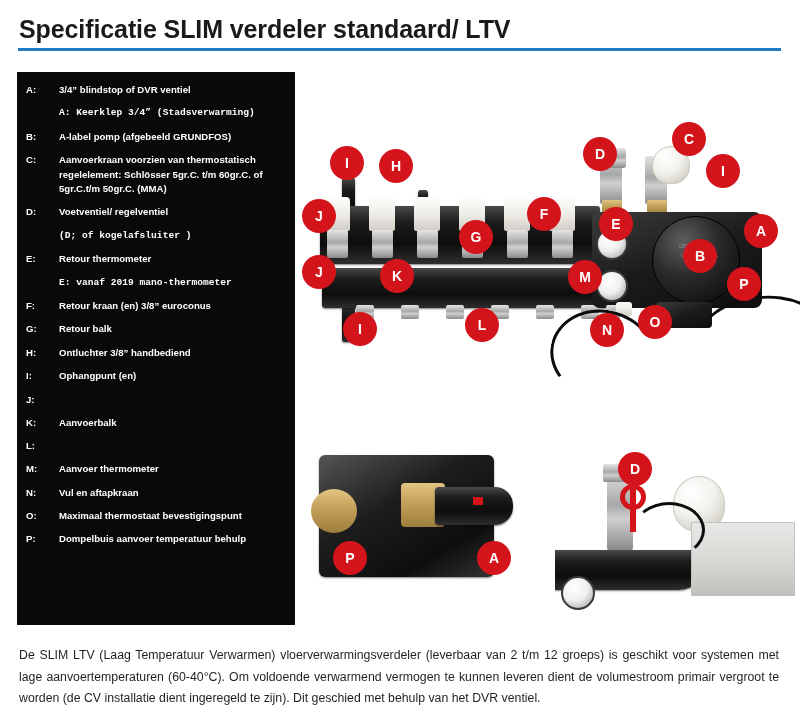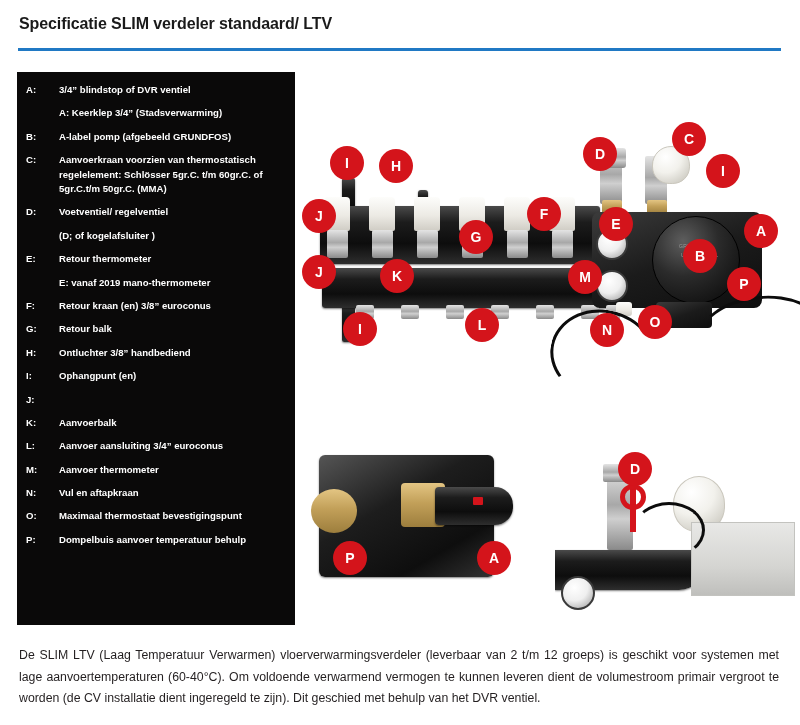--- a/index.html
+++ b/index.html
@@ -14,21 +14,21 @@
     overflow: hidden;
     font-family: "Liberation Sans", "DejaVu Sans", sans-serif;
     color: #231f20;
   }
 
   
   #page-title {
     position: absolute;
     left: 19px;
     top: 15px;
-    font-size: 16px;
+    font-size: 25px;
     font-weight: bold;
     letter-spacing: -0.1px;
     color: #1a1a1a;
     white-space: nowrap;
   }
   #title-rule {
     position: absolute;
     left: 18px;
     top: 48px;
     width: 763px;
@@ -66,21 +66,21 @@
   }
   .legend-desc {
     flex: 1 1 auto;
     color: #ffffff;
     font-size: 9.6px;
     font-weight: bold;
     line-height: 14.4px;
     padding-right: 6px;
   }
   .legend-row.sub .legend-key { visibility: hidden; }
-  .legend-row.sub .legend-desc { font-weight: bold; }
+  .legend-row.sub .legend-desc { font-weight: bold; font-family: Liberation Mono, monospace; }
   .legend-spacer { height: 9px; }
 
   
   #photo-main {
     position: absolute;
     left: 300px;
     top: 120px;
     width: 500px;
     height: 290px;
   }
@@ -290,21 +290,20 @@
         <div class="legend-key">J:</div>
       </div>
       <div class="legend-spacer"></div>
       <div class="legend-row">
         <div class="legend-key">K:</div>
         <div class="legend-desc">Aanvoerbalk</div>
       </div>
       <div class="legend-spacer"></div>
       <div class="legend-row">
         <div class="legend-key">L:</div>
-        <div class="legend-desc">Aanvoer aansluiting 3/4” euroconus</div>
       </div>
       <div class="legend-spacer"></div>
       <div class="legend-row">
         <div class="legend-key">M:</div>
         <div class="legend-desc">Aanvoer thermometer</div>
       </div>
       <div class="legend-spacer"></div>
       <div class="legend-row">
         <div class="legend-key">N:</div>
         <div class="legend-desc">Vul en aftapkraan</div>

